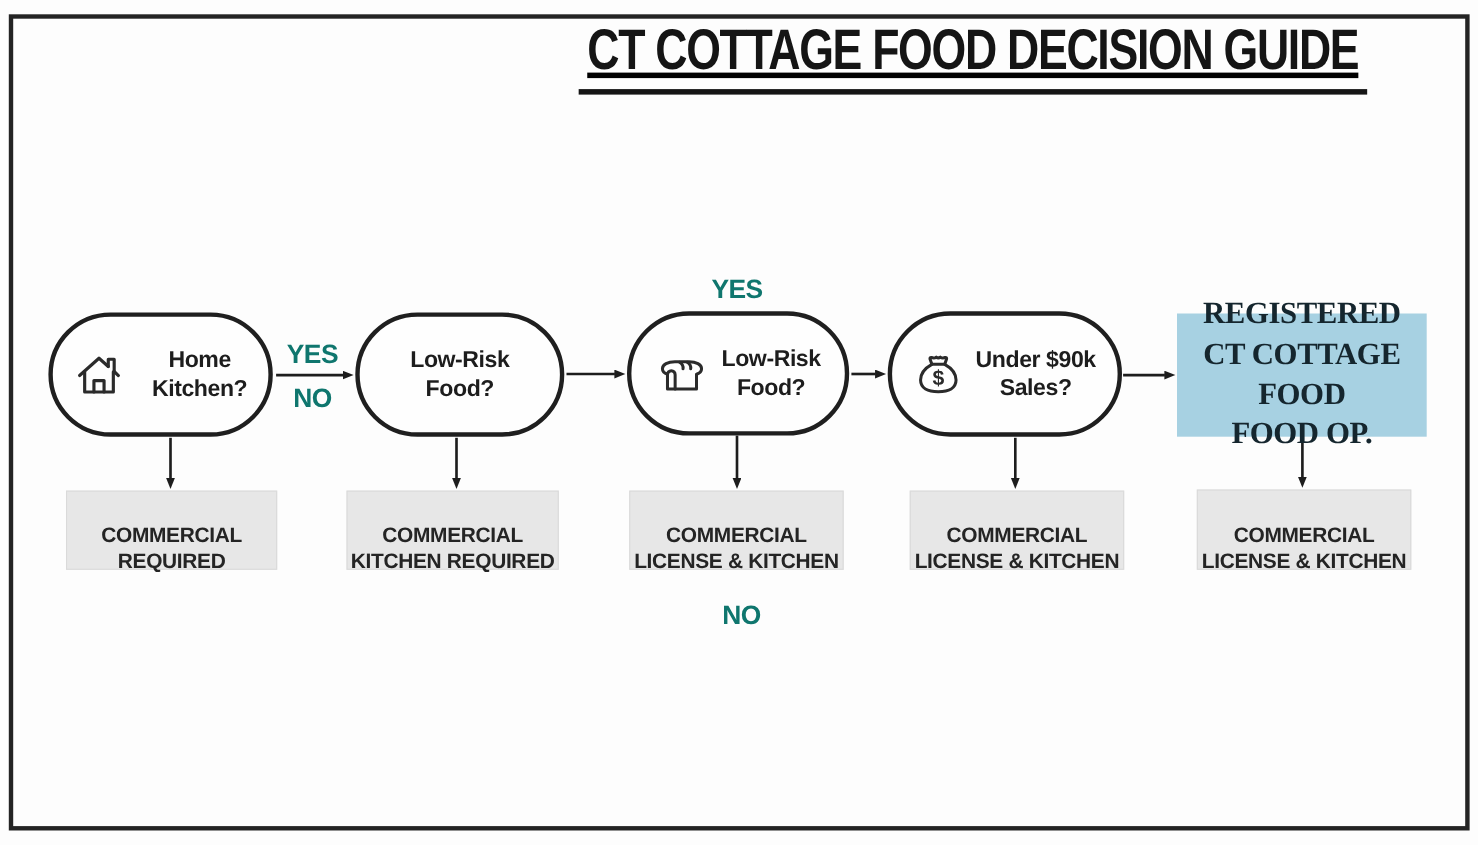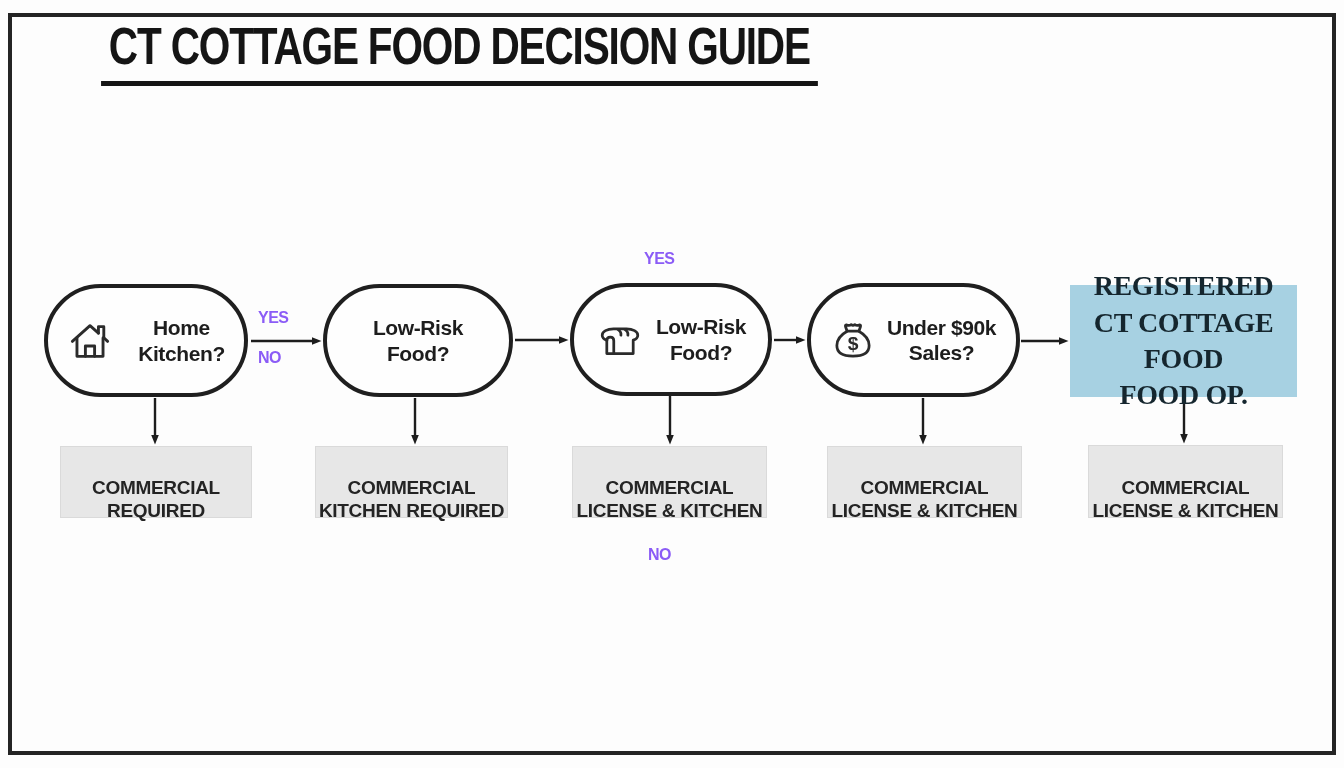--- a/index.html
+++ b/index.html
@@ -6,21 +6,21 @@
   body {
     width:1344px; height:768px; background:#ffffff;
     font-family:"Liberation Sans", sans-serif;
     -webkit-font-smoothing:antialiased;
   }
   .canvas { position:relative; width:1344px; height:768px; background:#fdfdfd; overflow:hidden; }
   .frame {
     position:absolute; left:8px; top:13px; width:1320px; height:734px;
     border:4px solid #242424; background:transparent;
   }
-  .title-row { position:absolute; left:0; top:20px; width:100%; display:flex; justify-content:flex-start; }
+  .title-row { position:absolute; left:0; top:20px; width:100%; display:flex; justify-content:flex-end;text-decoration:underline; }
   .title {
     font-size:52px; font-weight:700; letter-spacing:-1.5px; color:#151515;
     transform:scaleX(0.78); transform-origin:center top;
     border-bottom:5px solid #151515; padding:0 10px 9px; line-height:1; white-space:nowrap;
   }
   .node {
     position:absolute; border:4px solid #1f1f1f; border-radius:60px; background:#fefefe;
     display:flex; align-items:center; justify-content:center; gap:12px; box-sizing:border-box;
     padding:0 10px;
   }
@@ -32,22 +32,22 @@
     position:absolute; background:var(--outcome_bg,#e7e7e7); border:1px solid #dadada;
     display:flex; align-items:center; justify-content:center; box-sizing:border-box;
   }
   .outcome .lbl { font-size:19px; letter-spacing:-0.3px; color:#242424;margin-top:36px; }
   .result {
     position:absolute; background:var(--highlight,#a7d1e2);
     display:flex; align-items:center; justify-content:center; box-sizing:border-box;
   }
   .result .lbl { color:#15262e; font-size:28px; line-height:1.3;font-family:Liberation Serif, serif; }
   .tag {
-    position:absolute; font-weight:700; font-size:16px; color:#8b5cf6;
-    text-align:left; letter-spacing:-0.5px; width:52px;
+    position:absolute; font-weight:700; font-size:24px; color:#0f766e;
+    text-align:center; letter-spacing:-0.5px; width:52px;
   }
   .connectors { position:absolute; left:0; top:0; width:1344px; height:768px; pointer-events:none; }
   .connectors line { stroke:var(--line,#1d1d1d); stroke-width:2.4; }
   .connectors marker path { fill:var(--line,#1d1d1d); }
   .icon { flex:0 0 auto; display:flex; align-items:center; }
   .icon svg { display:block; stroke:#2b2b2b; fill:none; stroke-width:1.5; stroke-linecap:round; stroke-linejoin:round; }
   .icon svg text { fill:#2b2b2b; stroke:none; font-weight:700; font-family:"Liberation Sans",sans-serif; }
 </style>
 </head>
 <body>

